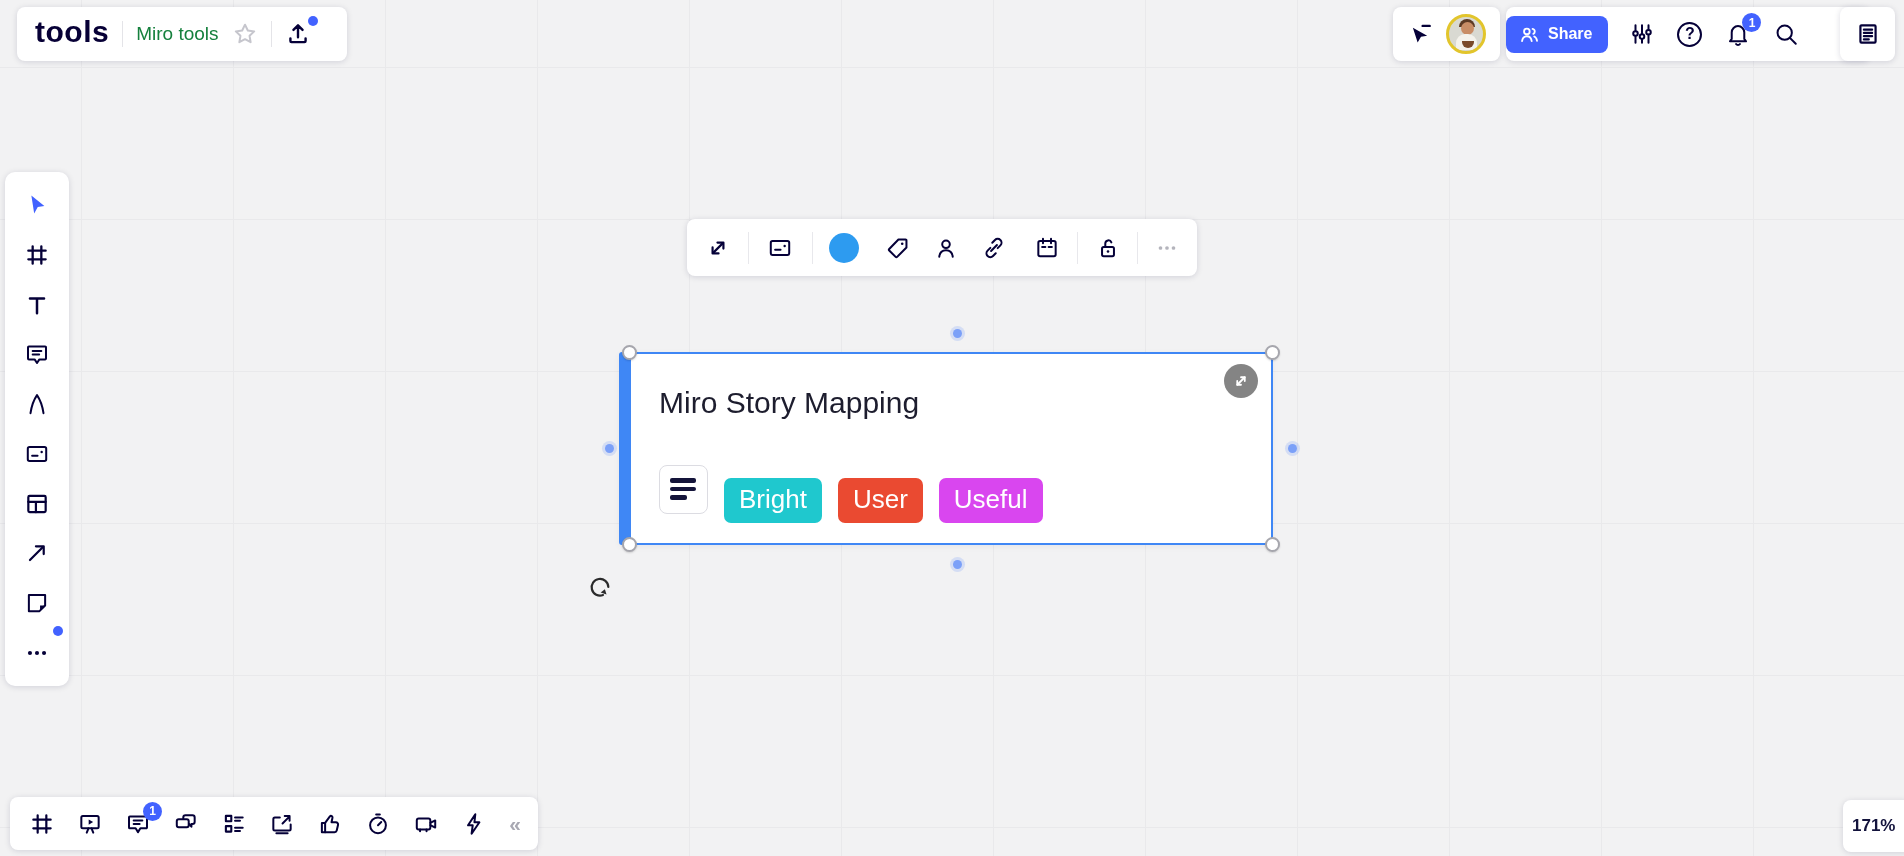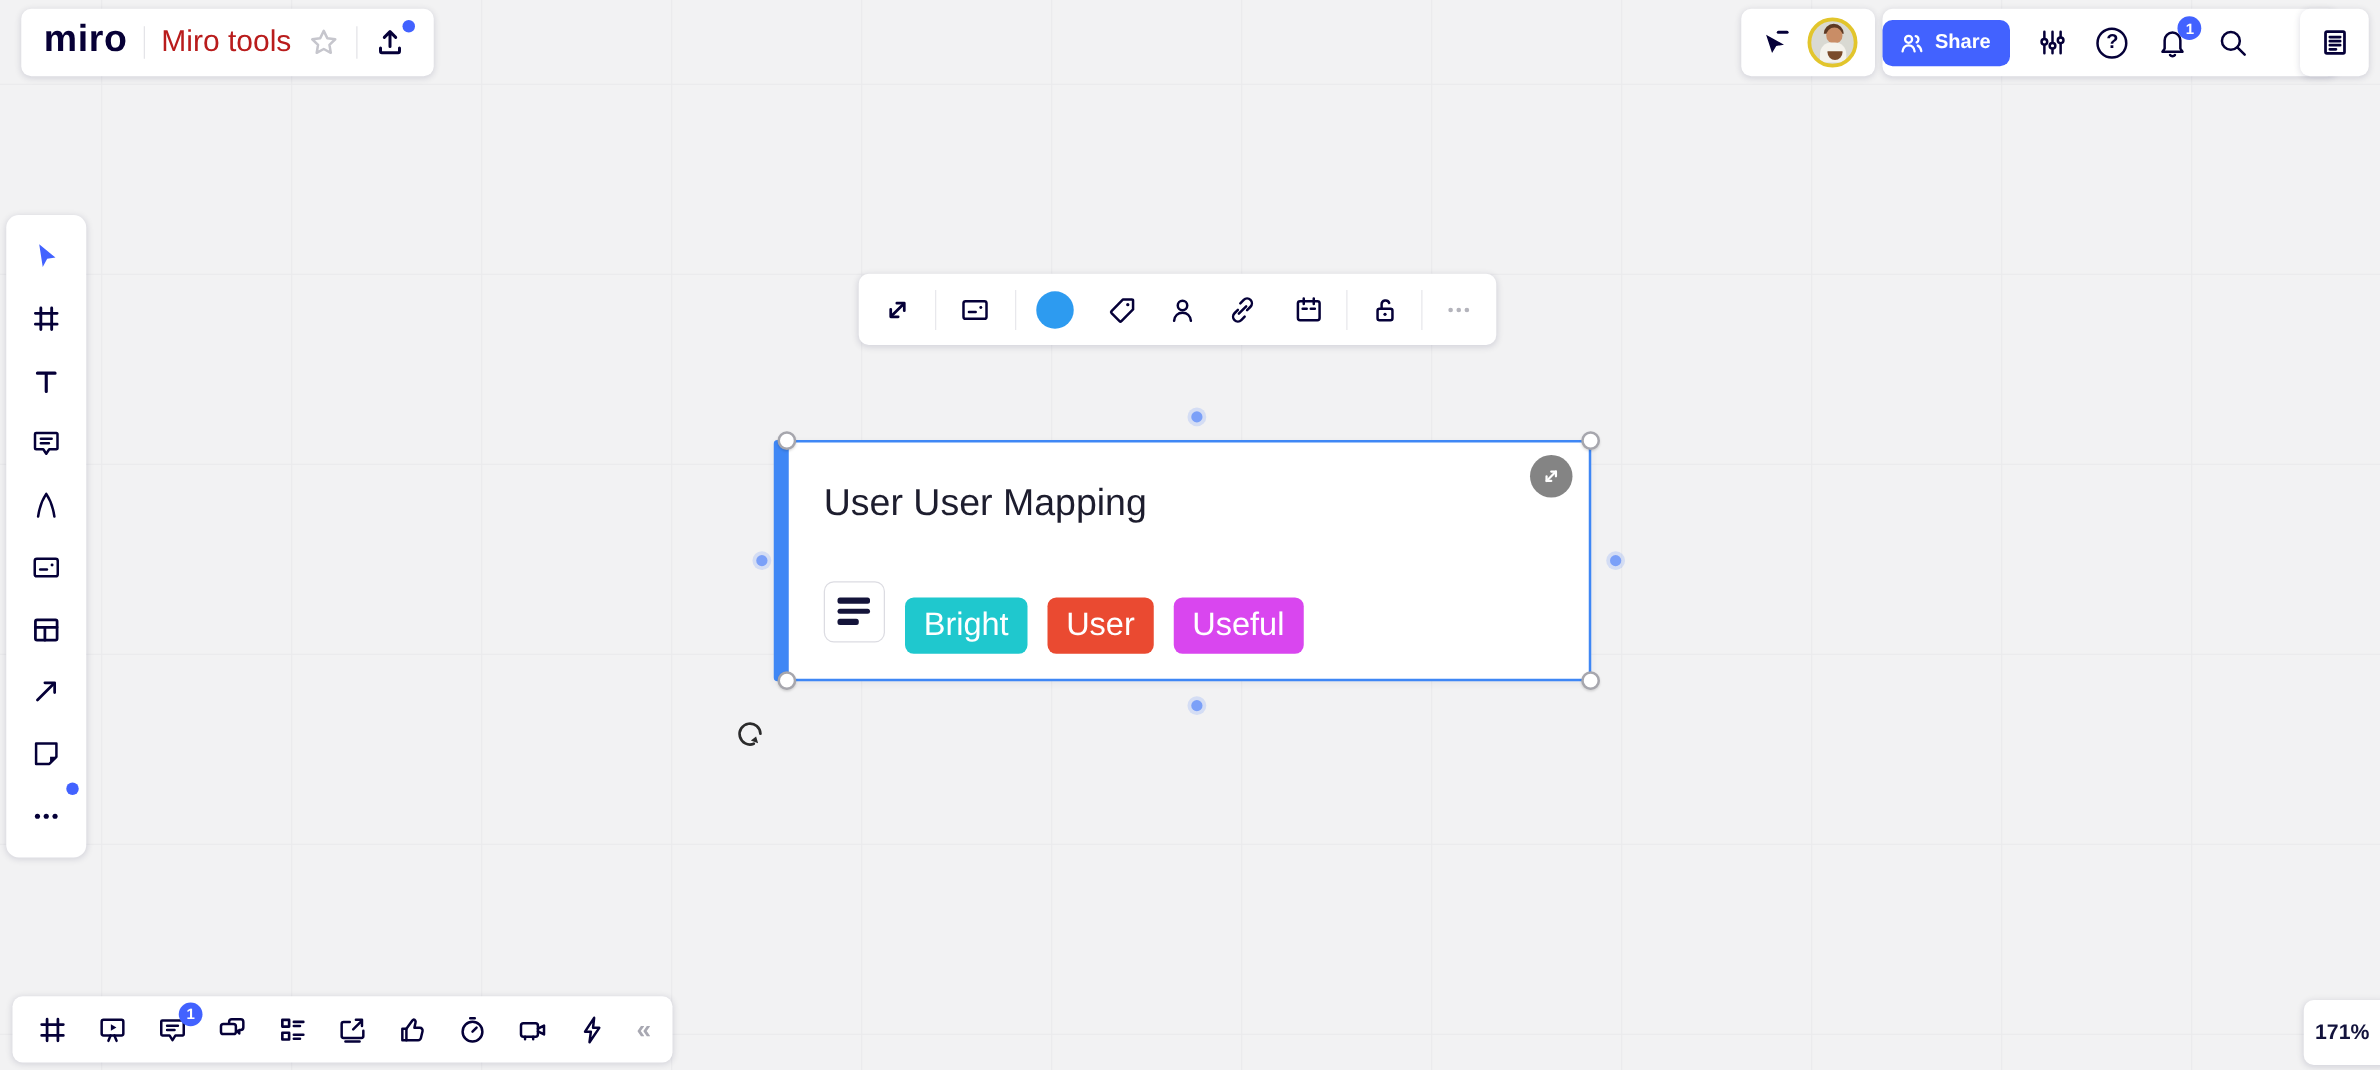--- a/index.html
+++ b/index.html
@@ -26,21 +26,21 @@
   svg.ic { width:26px; height:26px; display:block; }
   svg.ic * { vector-effect:non-scaling-stroke; }
   .stroke { stroke:#050038; fill:none; stroke-width:2; stroke-linecap:round; stroke-linejoin:round; }
   .fillink { fill:#050038; stroke:none; }
   .btn { display:flex; align-items:center; justify-content:center; cursor:pointer; }
 
   
   .hdr-left { left:17px; top:7px; height:54px; width:330px; padding:0 18px; gap:13px; }
   .logo { font-size:30px; font-weight:800; color:#070036; letter-spacing:.5px; line-height:1; padding-bottom:4px;}
   .vdiv { width:1px; height:26px; background:#e4e4e8; }
-  .board-title { font-size:24px; color:#b91c1c; white-space:nowrap; }
+  .board-title { font-size:19px; color:#15803d; white-space:nowrap; }
   .rel { position:relative; }
   .blue-dot { position:absolute; width:10px; height:10px; border-radius:50%; background:#4262ff; }
 
   
   .hdr-collab { left:1393px; top:7px; height:54px; width:107px; justify-content:center; gap:12px; }
   .avatar { width:40px; height:40px; border-radius:50%; border:3px solid #e2c52c; overflow:hidden; position:relative; background:#d9d9d2; }
   .avatar .head { position:absolute; left:12px; top:5px; width:13px; height:13px; border-radius:50%; background:#c98d66; }
   .avatar .hair { position:absolute; left:10px; top:2px; width:16px; height:8px; border-radius:8px 8px 0 0; background:#5d3a24; }
   .avatar .body { position:absolute; left:7px; top:17px; width:21px; height:16px; border-radius:9px 9px 0 0; background:#f4f2ec; }
   .avatar .bowl { position:absolute; left:13px; top:24px; width:12px; height:7px; border-radius:0 0 7px 7px; background:#7a4a2a; }
@@ -94,21 +94,21 @@
   
   .zoom-card { left:1843px; top:800px; width:70px; height:52px; justify-content:flex-start; padding-left:9px;
                border-radius:8px; font-size:17px; font-weight:700; color:#13133c; }
 </style>
 </head>
 <body>
 
 <div class="canvas"></div>
 
 <div class="float hdr-left">
-  <div class="logo">miro</div>
+  <div class="logo">tools</div>
   <div class="vdiv"></div>
   <div class="board-title">Miro tools</div>
   <span>
     <svg class="ic" viewBox="0 0 24 24">
         <path d="M12 3.4l2.6 5.4 5.9.8-4.3 4.1 1 5.9L12 16.8l-5.2 2.8 1-5.9L3.5 9.6l5.9-.8z" fill="none" stroke="#c6c6cd" stroke-width="2" stroke-linejoin="round"></path>
       </svg>
   </span>
   <div class="vdiv"></div>
   <span class="rel">
     <svg class="ic" viewBox="0 0 24 24">
@@ -337,21 +337,21 @@
   <div class="btn" style="width:57px">
     <svg class="ic gray-dots" viewBox="0 0 24 24">
       <circle cx="6" cy="12" r="1.7"></circle>
         <circle cx="12" cy="12" r="1.7"></circle>
         <circle cx="18" cy="12" r="1.7"></circle>
     </svg>
   </div>
 </div>
 
 <div class="sel-card" style="border-color: rgb(63, 135, 245);">
-  <div class="card-title">User User Mapping</div>
+  <div class="card-title">Miro Story Mapping</div>
   <div class="tag-row">
     <div class="align-btn">
       <i style="width:26px"></i>
         <i style="width:26px"></i>
         <i style="width:17px"></i>
     </div>
     <span class="tag" style="background-color: rgb(31, 200, 206);">Bright</span>
     <span class="tag" style="background-color: rgb(234, 74, 49);">User</span>
     <span class="tag" style="background-color: #d946ef;">Useful</span>
   </div>

